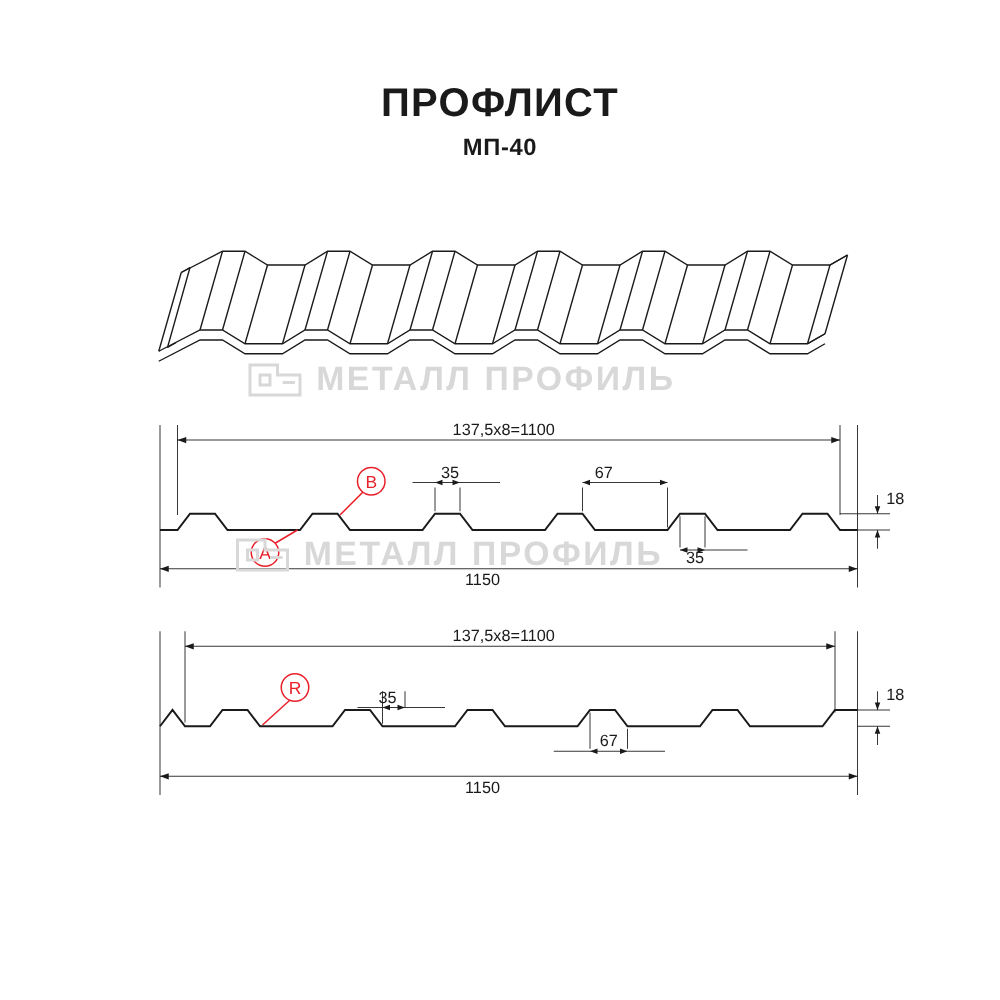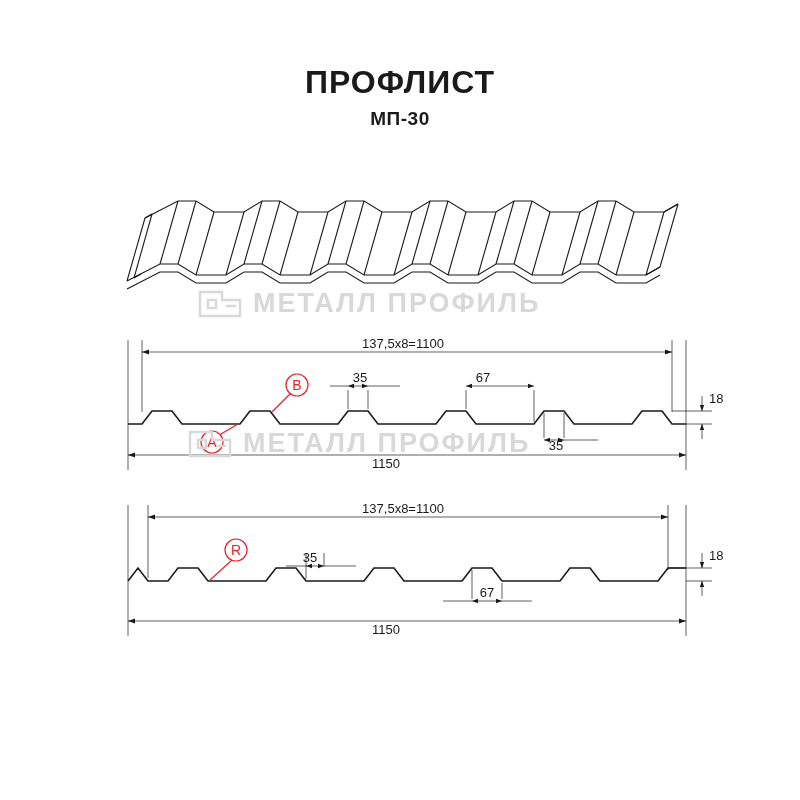--- a/index.html
+++ b/index.html
@@ -74,21 +74,21 @@
     height: 34px;
   }
 </style>
 </head>
 <body>
 
 <div class="sheet">
 
   <div class="title-block">
     <div class="title-main">ПРОФЛИСТ</div>
-    <div class="title-sub">МП-30</div>
+    <div class="title-sub">МП-40</div>
   </div>
 
   <svg width="800" height="800" viewBox="0 0 800 800">
     <g stroke="#1a1a1a" fill="none" stroke-width="1.1" stroke-linejoin="miter" stroke-linecap="butt">
 
       <g>
 
         <path d="M145,218 L178,201 L196,201 L214,212 L244,212 L262,201 L280,201 L298,212 L328,212 L346,201 L364,201 L382,212 L412,212 L430,201 L448,201 L466,212 L496,212 L514,201 L532,201 L550,212 L580,212 L598,201 L616,201 L634,212 L664,212 L678,204"></path>
 
         <path d="M127,281 L160,264 L178,264 L196,275 L226,275 L244,264 L262,264 L280,275 L310,275 L328,264 L346,264 L364,275 L394,275 L412,264 L430,264 L448,275 L478,275 L496,264 L514,264 L532,275 L562,275 L580,264 L598,264 L616,275 L646,275 L660,267"></path>

